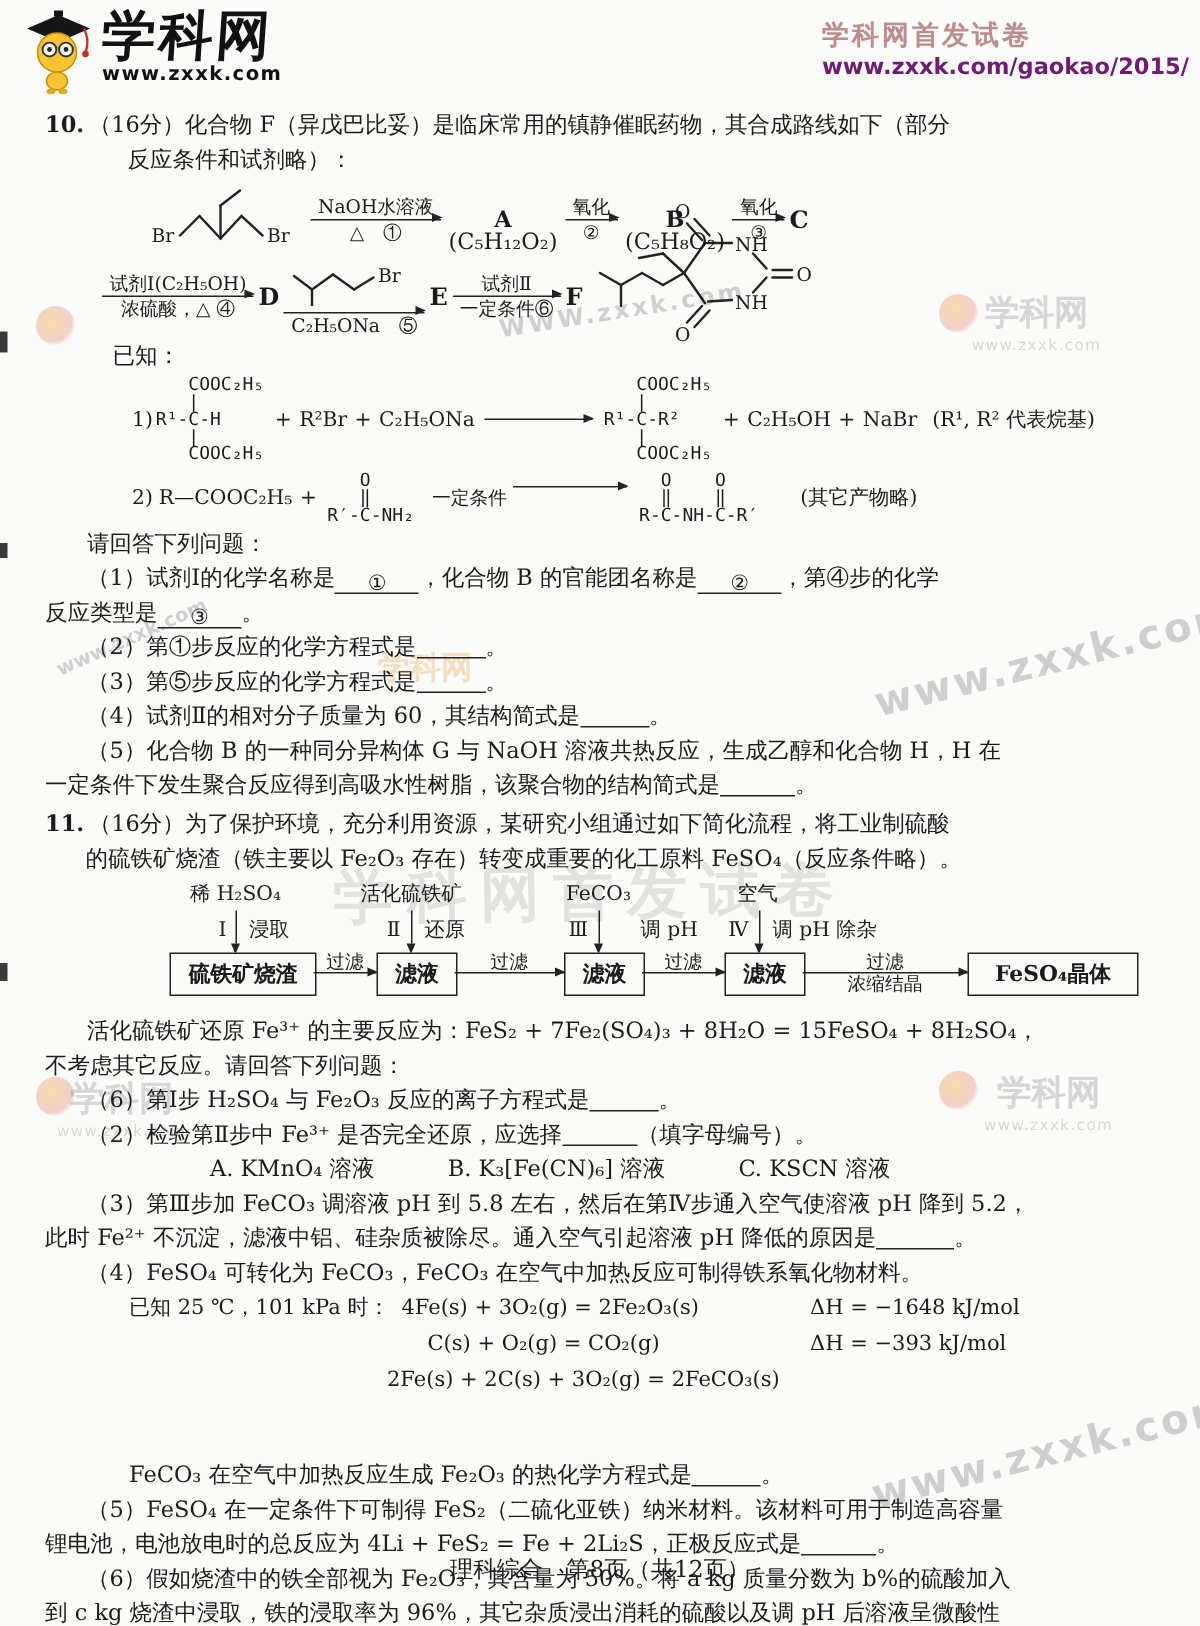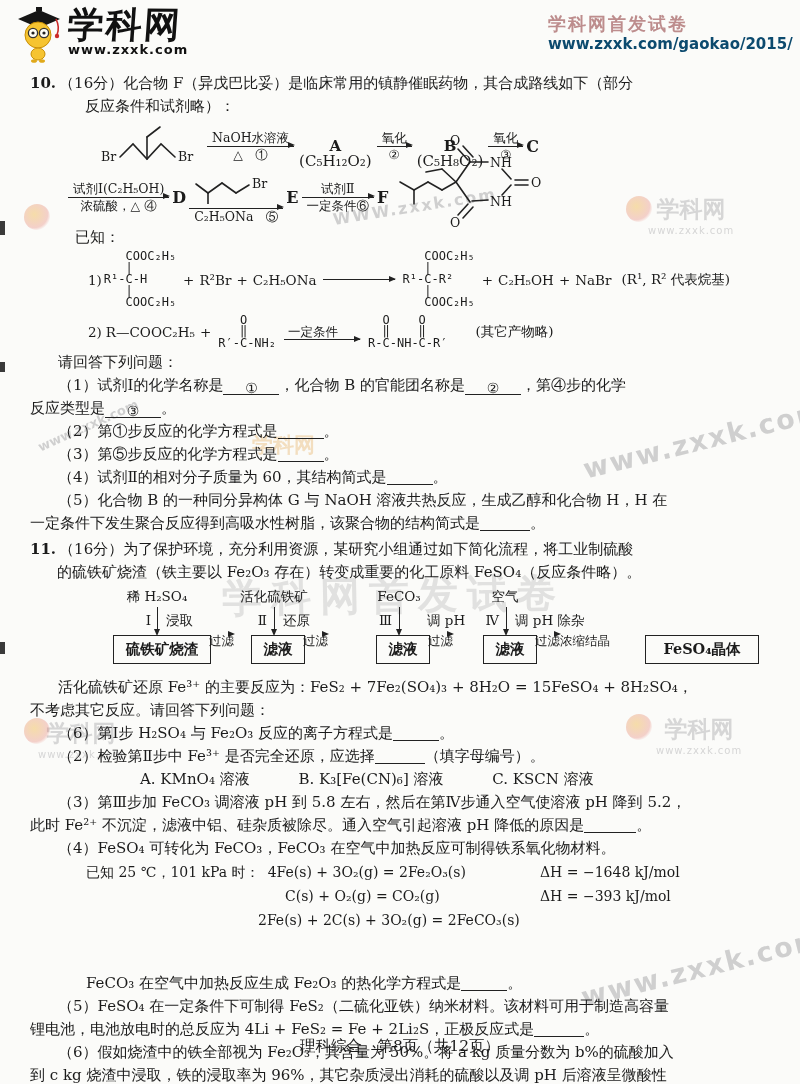--- a/index.html
+++ b/index.html
@@ -10,21 +10,21 @@
   .hdr{position:relative;height:72px;z-index:2;}
   .logo{position:absolute;left:14px;top:4px;display:flex;align-items:flex-start;}
   .logo-text{margin-left:4px;}
   .logo-title{font-size:36px;font-weight:900;letter-spacing:2px;color:#111;line-height:40px;
               transform:skewX(-4deg);}
   .logo-url{font-size:13px;font-weight:bold;color:#111;letter-spacing:1px;margin-top:-2px;
             font-family:"DejaVu Sans","Liberation Sans",sans-serif;}
   .banner{position:absolute;left:548px;top:14px;line-height:20px;
           font-family:"DejaVu Sans","Liberation Sans",sans-serif;}
   .banner-title{font-size:18px;font-weight:bold;color:#bd8d8d;letter-spacing:2px;}
-  .banner-url{font-size:15px;font-weight:bold;color:#0c4a6e;}
+  .banner-url{font-size:15px;font-weight:bold;color:#701a75;}
   
   .tline{font-size:15px;line-height:23px;white-space:nowrap;}
   .ind{padding-left:28px;}
   .qnum{font-weight:bold;padding-right:3px;}
   .bold{font-weight:bold;}
   .blank{display:inline-block;border-bottom:1.3px solid #222;height:17px;text-align:center;
          vertical-align:-3px;font-size:14px;}
   .blank i{font-style:normal;}
   .gap{display:inline-block;}
   
@@ -38,35 +38,35 @@
   .cmp .frm{font-size:15px;line-height:15px;}
   .scheme{position:relative;margin:2px 0 4px 0;height:102px;}
   .srow1{display:flex;align-items:center;height:52px;margin-left:70px;}
   .srow2{display:flex;align-items:center;height:50px;margin-left:35px;}
   svg .bond{stroke:#222;stroke-width:1.6;fill:none;stroke-linecap:round;}
   svg .atom{font-size:12.5px;fill:#1b1b1b;font-family:"DejaVu Serif","Liberation Serif",serif;}
   
   .krow{display:flex;align-items:center;font-size:13.5px;margin:2px 0 2px 58px;white-space:nowrap;}
   .krow .plus{padding:0 5px;}
   .struct{font-family:"DejaVu Sans Mono",monospace;font-size:12px;line-height:11.5px;margin:0;padding:0 2px;}
-  .larrow{display:inline-flex;flex-direction:column;align-items:flex-start;margin:0 6px;}
+  .larrow{display:inline-flex;flex-direction:row;align-items:flex-start;margin:0 6px;}
   .larrow .lab{font-size:12.5px;line-height:15px;padding:0 4px;}
   .larrow .rxn-line{width:72px;}
   .knote{padding-left:10px;font-size:13.5px;}
   
   .flow{position:relative;height:84px;margin:4px 0 4px 55px;z-index:2;font-size:13.5px;}
   .fin{position:absolute;top:0;text-align:center;line-height:16px;white-space:nowrap;}
   .fstep{position:absolute;top:24px;text-align:right;line-height:16px;}
   .fact{position:absolute;top:24px;line-height:16px;white-space:nowrap;}
   .varr{position:absolute;top:19px;height:22px;width:0;border-left:1.6px solid #222;}
   .varr:after{content:'';position:absolute;left:-4.3px;bottom:-6.5px;width:0;height:0;
               border-top:7px solid #222;border-left:3.6px solid transparent;border-right:3.6px solid transparent;}
   .fbox{position:absolute;top:47px;height:27px;border:1.6px solid #222;display:flex;align-items:center;
         justify-content:center;font-weight:bold;font-size:14.5px;background:rgba(251,251,249,.6);white-space:nowrap;}
-  .harr{position:absolute;display:flex;align-items:center;}
+  .harr{position:absolute;display:flex;flex-direction:column;align-items:center;}
   .harr .hlab{font-size:12.5px;line-height:14px;white-space:nowrap;}
   .harr .hline{align-self:stretch;height:0;border-top:1.5px solid #222;position:relative;display:block;}
   .harr .hline .tip{position:absolute;right:-1px;top:-4.1px;width:0;height:0;
         border-left:7px solid #222;border-top:3.6px solid transparent;border-bottom:3.6px solid transparent;}
   
   .eqrow{position:relative;font-size:14px;line-height:24px;white-space:nowrap;}
   .dh{position:absolute;left:510px;top:0;}
   .opts{padding-left:110px;}
   .opts span{margin-right:44px;}
   

